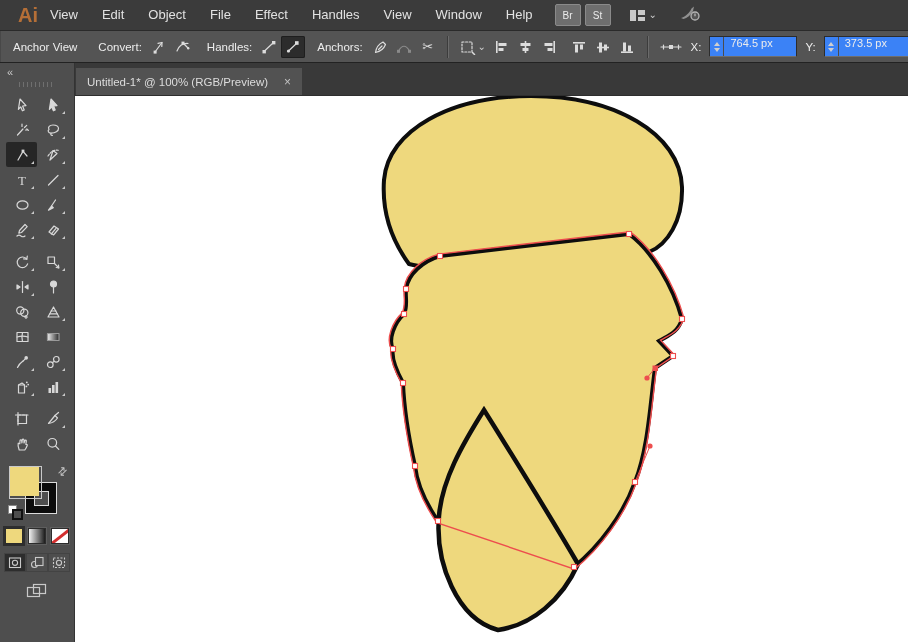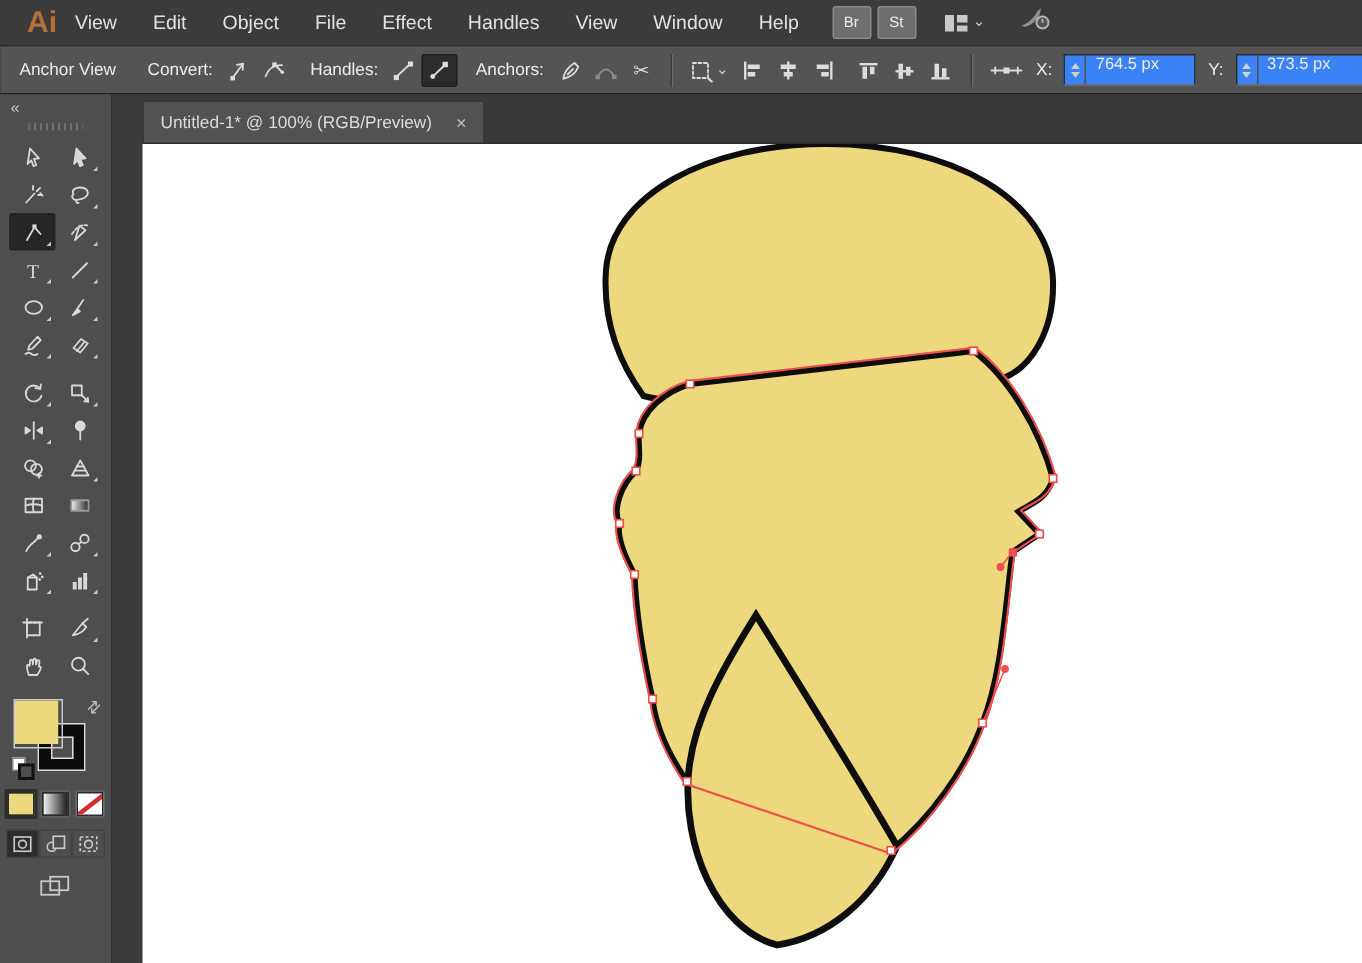--- a/index.html
+++ b/index.html
@@ -61,21 +61,21 @@
   .grad{background:linear-gradient(90deg,#f2f2f2,#1c1c1c);}
   .none{background:#fff;position:relative;overflow:hidden;}
   .none::after{content:"";position:absolute;left:-3px;top:5px;width:26px;height:3px;background:#d32f2f;transform:rotate(-38deg);}
   .dm-row{display:flex;margin-top:9px;}
   .dm{width:20px;height:17px;display:flex;align-items:center;justify-content:center;border:1px solid #434343;}
   .dm svg{stroke:#c9c9c9;fill:none;stroke-width:1.1;}
   .dm.selected{background:#2d2d2d;}
   .screenmode{margin-top:11px;}
   .screenmode svg{stroke:#c9c9c9;fill:none;stroke-width:1.2;}
   
-  #docarea{flex:1;display:flex;flex-direction:column;min-width:0;padding-left:20px;}
+  #docarea{flex:1;display:flex;flex-direction:column;min-width:0;}
   #tabbar{height:32px;background:#393939;display:flex;align-items:flex-end;border-bottom:1px solid #2e2e2e;}
   .tab{height:27px;background:#525252;display:flex;align-items:center;gap:16px;padding:0 11px;margin-left:1px;}
   .tab-title{font-size:11.5px;color:#dcdcdc;white-space:nowrap;}
   .tab-close{color:#c2c2c2;font-size:12px;line-height:12px;}
   #canvas{flex:1;background:#ffffff;position:relative;overflow:hidden;}
 </style>
 </head>
 <body>
 <div id="app">
 

